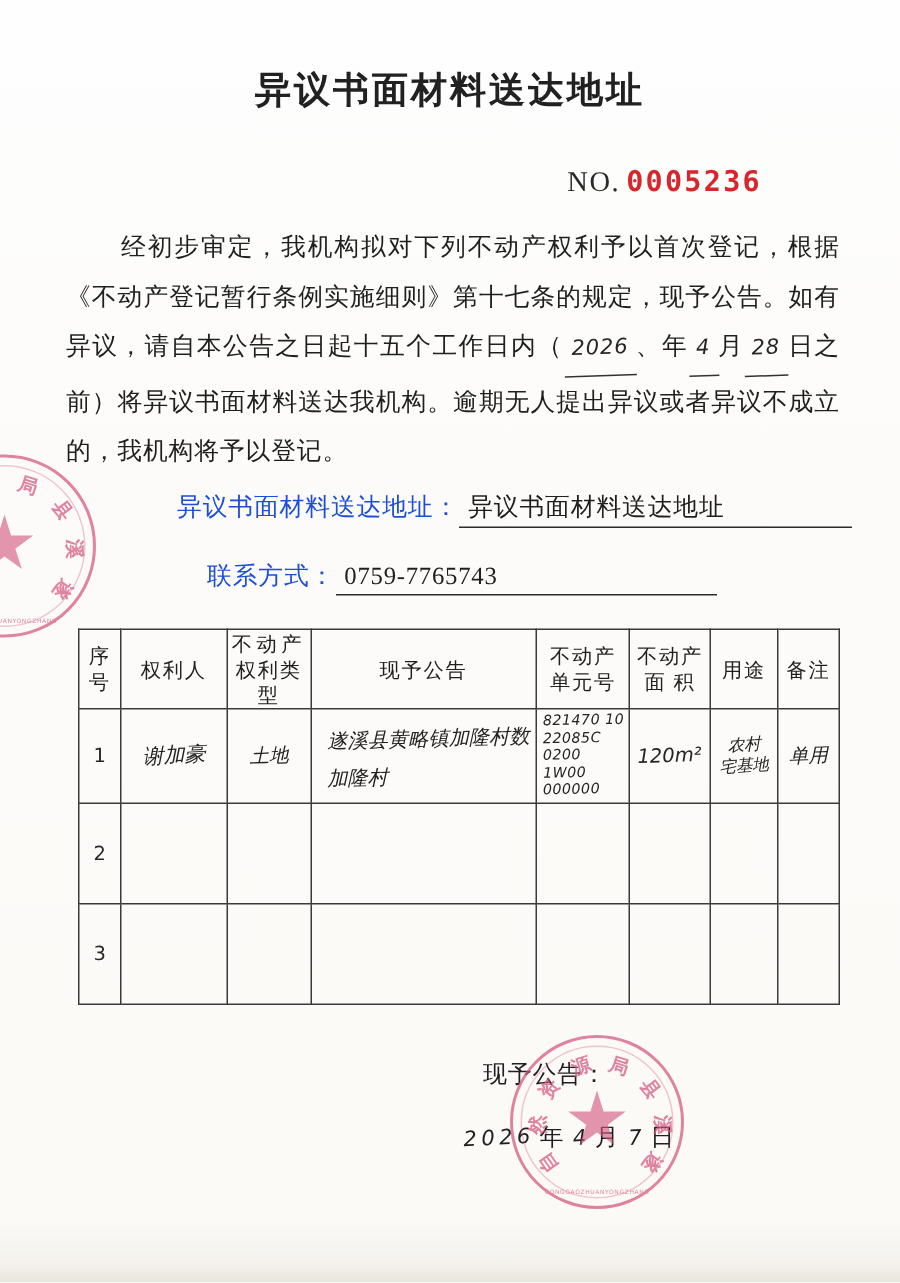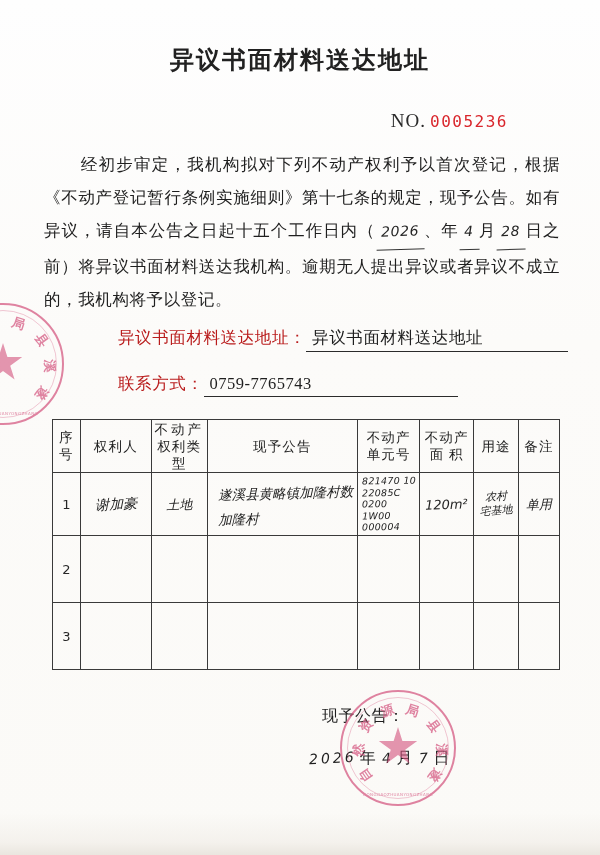--- a/index.html
+++ b/index.html
@@ -53,23 +53,24 @@
     right: 92px;
     font-size: 19px;
     font-family: "Liberation Serif", serif;
     color: #2a2a2a;
     letter-spacing: 1px;
     white-space: nowrap;
   }
   .serial .num {
     color: #d9262c;
     font-family: "DejaVu Sans Mono", monospace;
-    font-size: 16px;
+    font-size: 19px;
     letter-spacing: 1.5px;
     margin-left: 4px;
+    font-weight: bold;
   }
 
   
   .body-text {
     position: absolute;
     top: 148px;
     left: 44px;
     width: 516px;
     font-size: 16.5px;
     line-height: 33px;
@@ -92,22 +93,22 @@
 
   
   .field-line {
     position: absolute;
     left: 118px;
     font-size: 16.5px;
     letter-spacing: 0.6px;
     white-space: nowrap;
   }
   .field-addr { top: 327px; }
-  .field-tel  { top: 373px; }
-  .field-line .lbl { color: #b91c1c; text-align: center; }
+  .field-tel  { top: 373px; margin-left: 20px; }
+  .field-line .lbl { color: #1d4ed8; text-align: center; }
   .field-line .val {
     display: inline-block;
     border-bottom: 1px solid #2b2b2b;
     min-width: 250px;
     padding: 0 6px 2px 6px;
     color: #1f1f1f;
   }
   .field-tel .val {
     font-family: "Liberation Serif", serif;
     letter-spacing: 0.5px;
@@ -337,21 +338,21 @@
             <span class="cell-hw hw-type">土地</span>
           </td>
         <td>
           <span class="cell-hw hw-loc">遂溪县黄略镇加隆村数</span>
           <span class="cell-hw hw-loc">加隆村</span>
         </td>
         <td>
           <span class="cell-hw hw-unit">821470 10</span>
           <span class="cell-hw hw-unit">22085C</span>
           <span class="cell-hw hw-unit">0200 1W00</span>
-          <span class="cell-hw hw-unit">000004</span>
+          <span class="cell-hw hw-unit">000000</span>
         </td>
         <td>
             <span class="cell-hw hw-area">120m²</span>
           </td>
         <td>
           <span class="cell-hw hw-use">农村</span>
           <span class="cell-hw hw-use">宅基地</span>
         </td>
         <td>
             <span class="cell-hw hw-note">单用</span>

